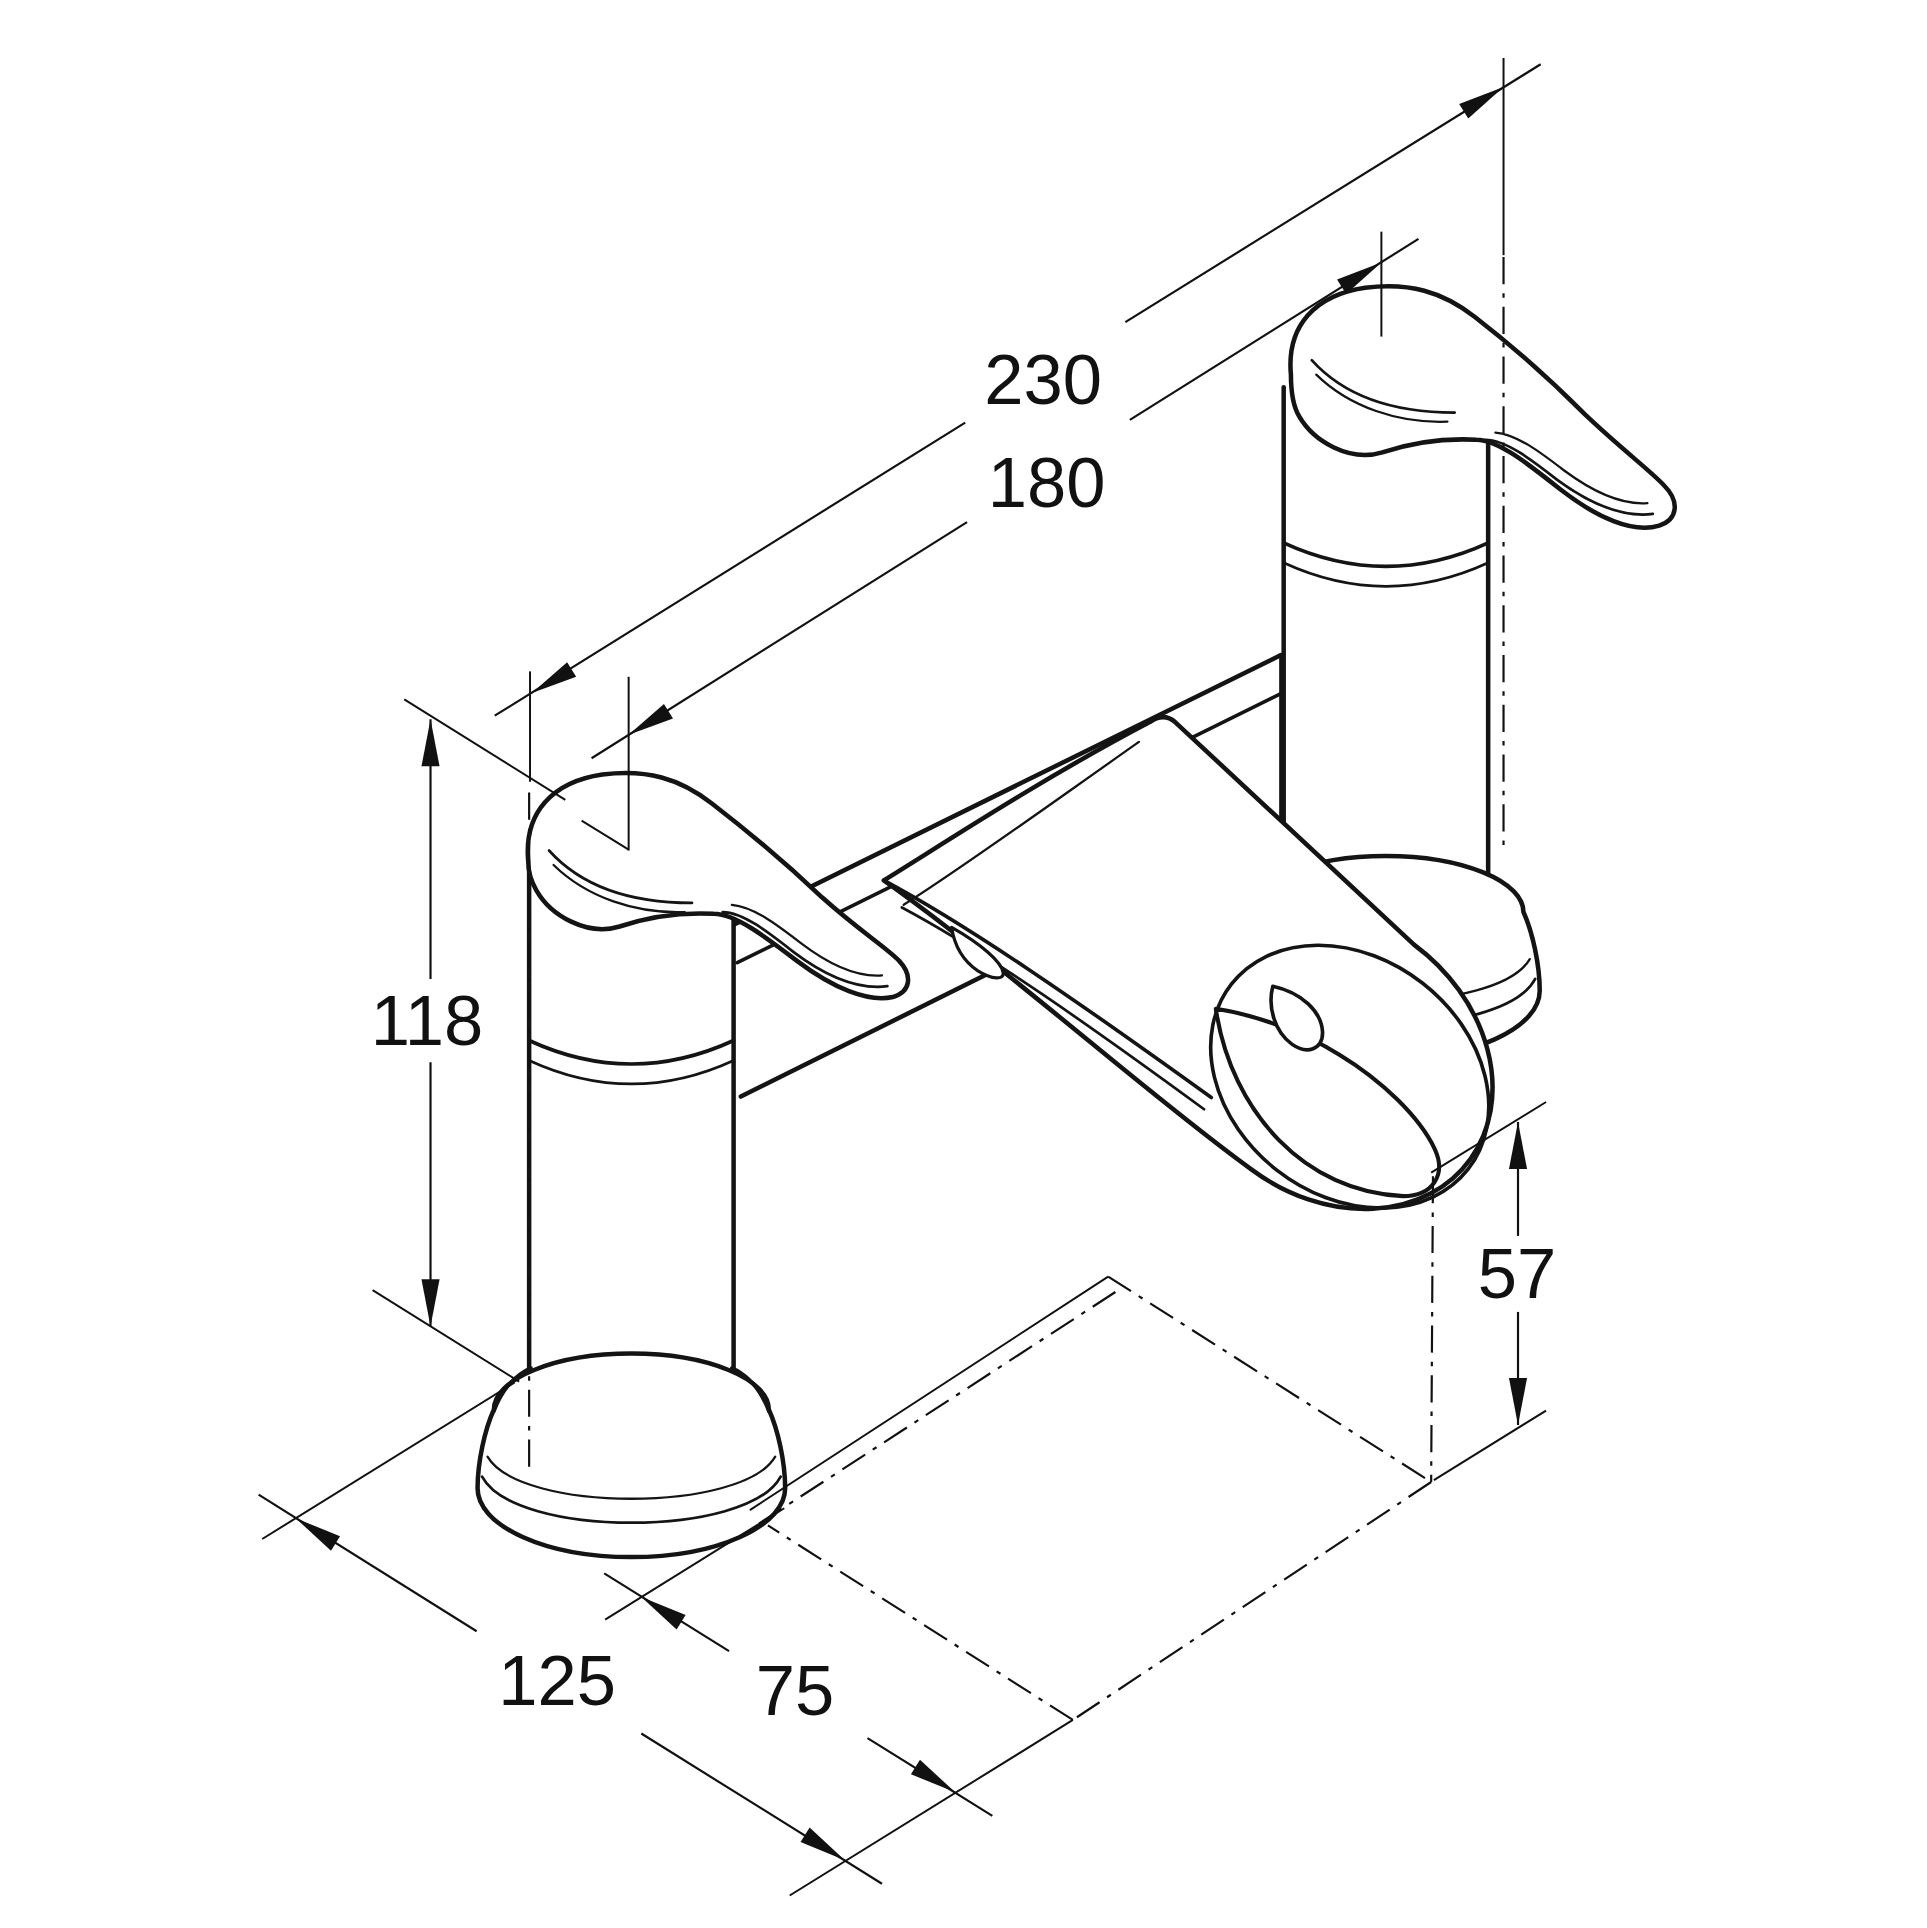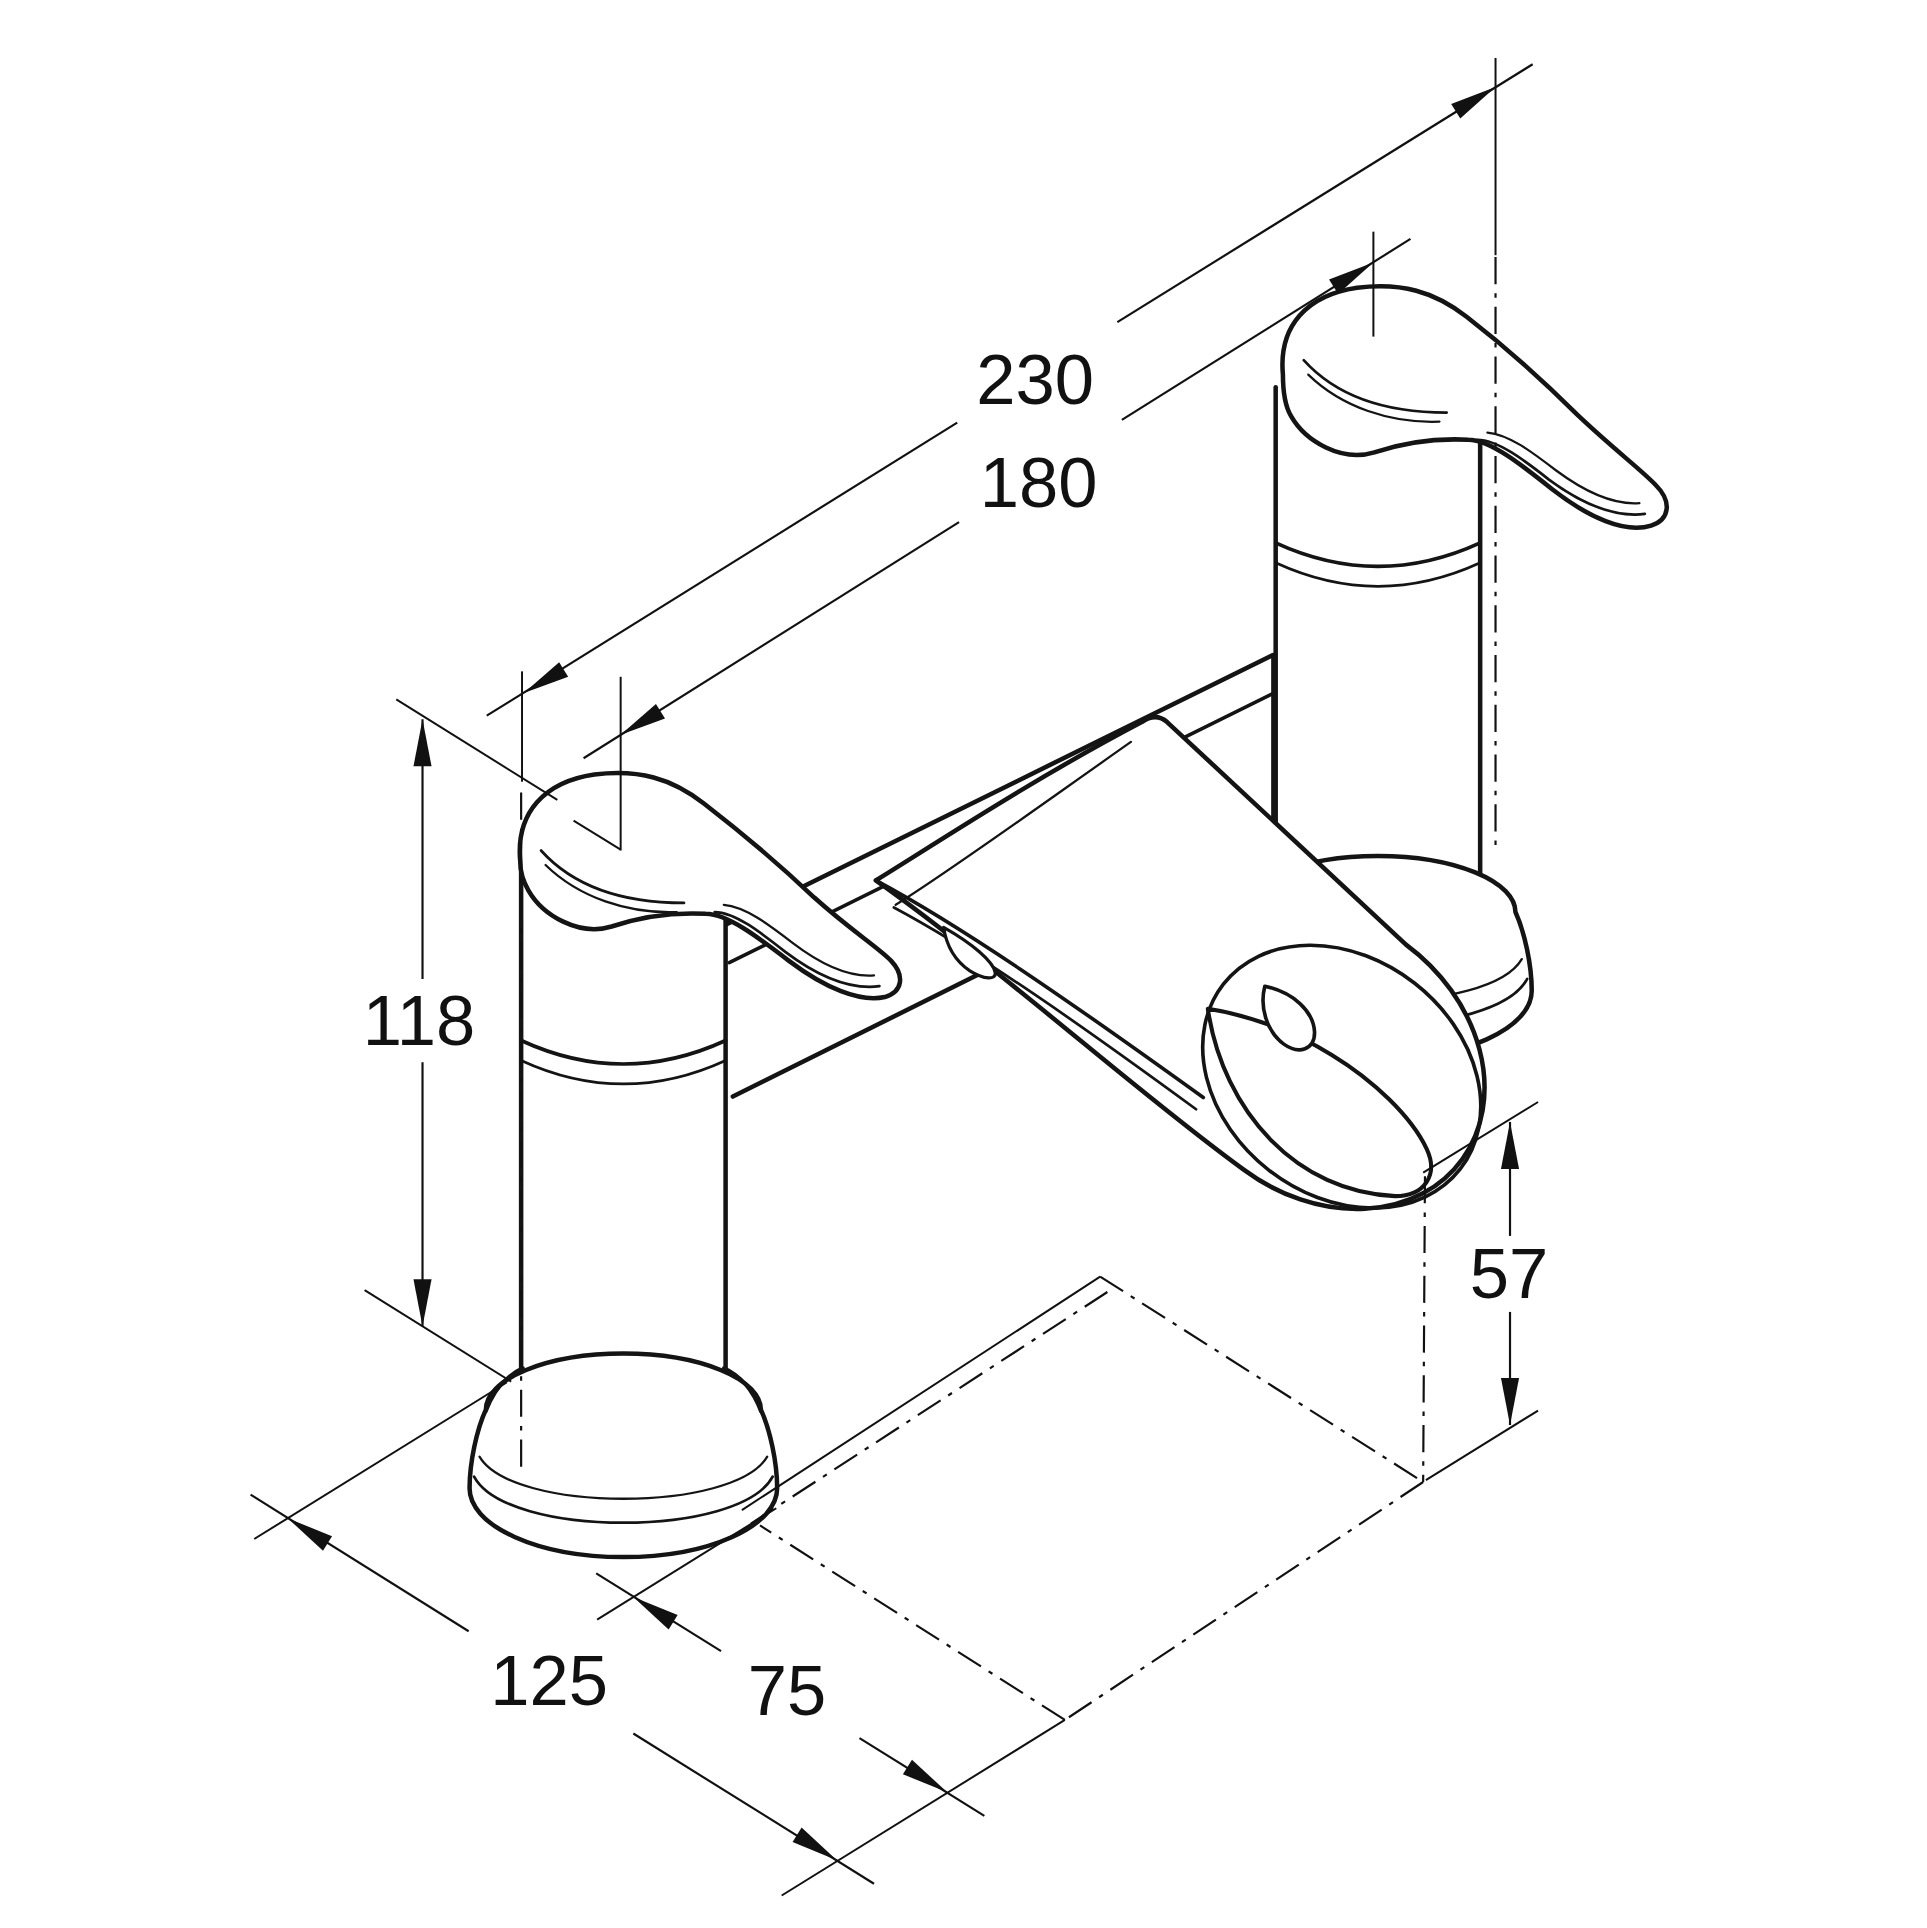--- a/index.html
+++ b/index.html
@@ -1,16 +1,16 @@
 <!DOCTYPE html>
 <html style="font-size:14.5px"><head>
 <meta charset="utf-8">
 <style>
   html,body{margin:0;padding:0;background:#ffffff;}
-  .page{width:1749px;height:1929px;background:#ffffff;position:relative;overflow:hidden;}
+  .page{width:1749px;height:1929px;background:#ffffff;position:relative;overflow:hidden;padding-left:8px;}
   svg{display:block;}
   .outline{fill:#ffffff;stroke:#141414;stroke-width:5;stroke-linejoin:round;stroke-linecap:round;}
   .stroke5{fill:none;stroke:#141414;stroke-width:5;stroke-linecap:round;}
   .stroke4{fill:none;stroke:#141414;stroke-width:4;stroke-linecap:round;}
   .stroke3{fill:none;stroke:#141414;stroke-width:3;stroke-linecap:round;}
   .stroke25{fill:none;stroke:#141414;stroke-width:2.5;stroke-linecap:round;}
   .whitefill{fill:#ffffff;stroke:none;}
   .dim{fill:none;stroke:#111111;stroke-width:2.4;stroke-linecap:butt;}
   .ext{fill:none;stroke:#111111;stroke-width:2.2;stroke-linecap:butt;}
   .cl{fill:none;stroke:#111111;stroke-width:2.4;stroke-dasharray:30 10 5 10;stroke-linecap:butt;}

